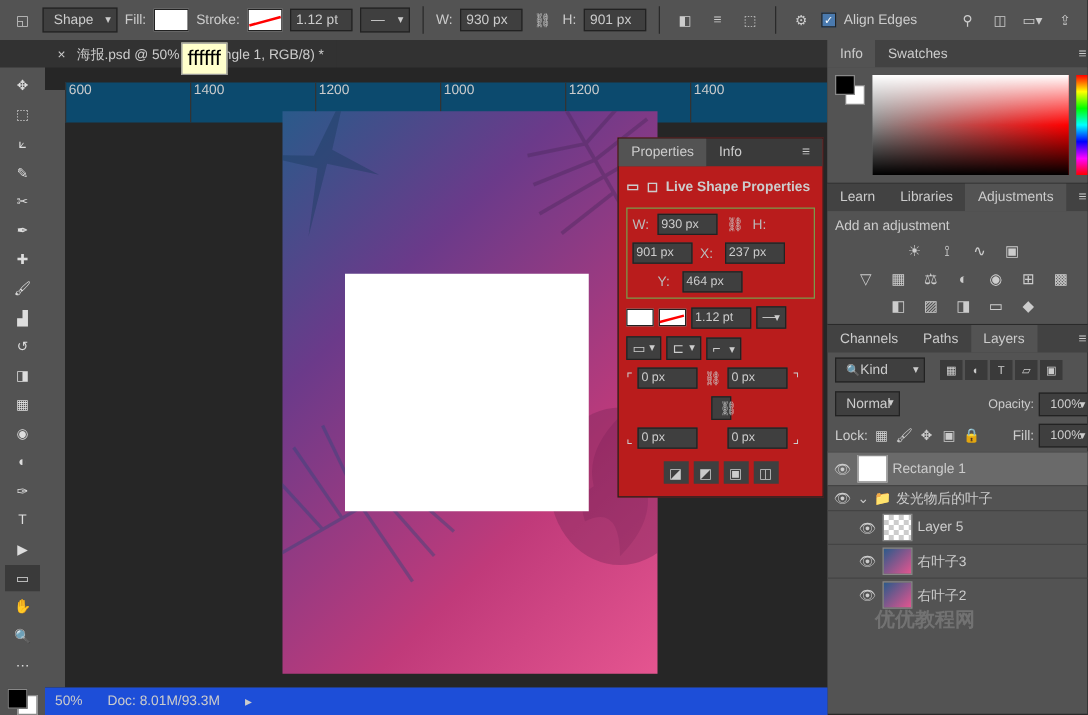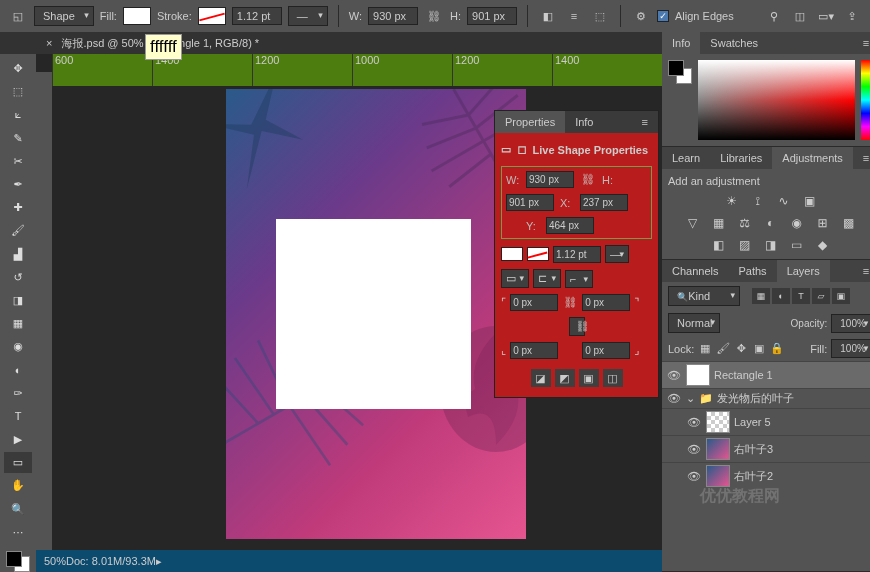--- a/index.html
+++ b/index.html
@@ -14,21 +14,21 @@
 .txtin{background:#3f3f3f;border:1px solid #222;padding:2px 4px;width:50px}
 .lbl{color:#ccc}
 .divider{width:1px;height:22px;background:#2a2a2a;margin:0 4px}
 .iconbtn{width:20px;height:20px;display:flex;align-items:center;justify-content:center;cursor:pointer}
 .tooltip{position:absolute;left:145px;top:34px;background:#ffffcc;color:#000;padding:2px 4px;font-size:17px;border:1px solid #999;z-index:10}
 .tabrow{position:absolute;left:36px;top:32px;height:22px;display:flex;align-items:center}
 .tab{padding:4px 10px;background:#323232;color:#ccc;font-size:11px}
 .toolbox{position:absolute;left:0;top:54px;width:36px;bottom:0;background:#535353;display:flex;flex-direction:column;align-items:center;gap:2px;padding-top:4px}
 .toolbox .tbtn{width:28px;height:24px;display:flex;align-items:center;justify-content:center;cursor:pointer;color:#ddd}
 .canvas-area{position:absolute;left:36px;top:54px;right:208px;bottom:22px;background:#262626;overflow:hidden}
-.ruler-h{position:absolute;left:16px;right:0;top:0;height:32px;background:#4d7c0f;display:flex;font-size:9px;color:#aaa}
+.ruler-h{position:absolute;left:16px;right:0;top:12px;height:32px;background:#0c4a6e;display:flex;font-size:9px;color:#aaa}
 .ruler-h span{flex:0 0 100px;border-left:1px solid #333;padding-left:2px}
 .ruler-v{position:absolute;left:0;top:18px;bottom:0;width:16px;background:#535353}
 .canvas{position:absolute;left:190px;top:35px;width:300px;height:450px;background:linear-gradient(135deg,#2a5a8a 0%,#6b3a8a 30%,#c03a7a 70%,#e55590 100%);overflow:hidden}
 .leaf{position:absolute;opacity:.4}
 .leaf svg{width:100%;height:100%}
 .rect-shape{position:absolute;left:50px;top:130px;width:195px;height:190px;background:#fff}
 .right-rail{position:absolute;right:0;top:32px;width:208px;bottom:0;background:#535353;display:flex}
 .rail-main{flex:1;display:flex;flex-direction:column}
 .panel{border-bottom:1px solid #2a2a2a}
 .panel-tabs{display:flex;background:#424242}
@@ -64,21 +64,21 @@
 .props-body{padding:6px;display:flex;flex-direction:column;gap:6px;font-size:10px}
 .props-title{display:flex;align-items:center;gap:6px;padding:4px 0;font-size:10px;font-weight:bold}
 .prop-row{display:flex;gap:4px;align-items:center}
 .prop-row.boxed{border:1px solid #7a9a4a;padding:4px;gap:6px;flex-wrap:wrap}
 .prop-row .pl{width:14px;color:#bbb}
 .prop-row input{background:#3f3f3f;border:1px solid #222;padding:2px;width:48px;color:#ccc;font-size:10px}
 .link-icon{width:16px;text-align:center;cursor:pointer}
 .mini-sw{width:22px;height:14px;border:1px solid #222}
 .pathops{display:flex;gap:4px;justify-content:center;padding:4px 0}
 .pathops .po{width:20px;height:18px;background:#3f3f3f;display:flex;align-items:center;justify-content:center;cursor:pointer;font-size:11px}
-.statusbar{position:absolute;left:36px;right:208px;bottom:0;height:22px;background:#0c4a6e;display:flex;align-items:center;padding:0 8px;font-size:11px}
+.statusbar{position:absolute;left:36px;right:208px;bottom:0;height:22px;background:#1d4ed8;display:flex;align-items:center;padding:0 8px;gap:20px;font-size:11px}
 .chk{width:12px;height:12px;background:#4a7aaf;border:1px solid #222;display:inline-flex;align-items:center;justify-content:center;font-size:9px;color:#fff}
 .watermark{position:absolute;right:90px;bottom:65px;color:#888;font-size:16px;font-weight:bold;opacity:.6;z-index:5}
 </style>
 </head>
 <body>
 
 <div class="topbar">
   <div class="iconbtn">◱</div>
   <div class="tool-dd">Shape</div>
   <span class="lbl">Fill:</span>

